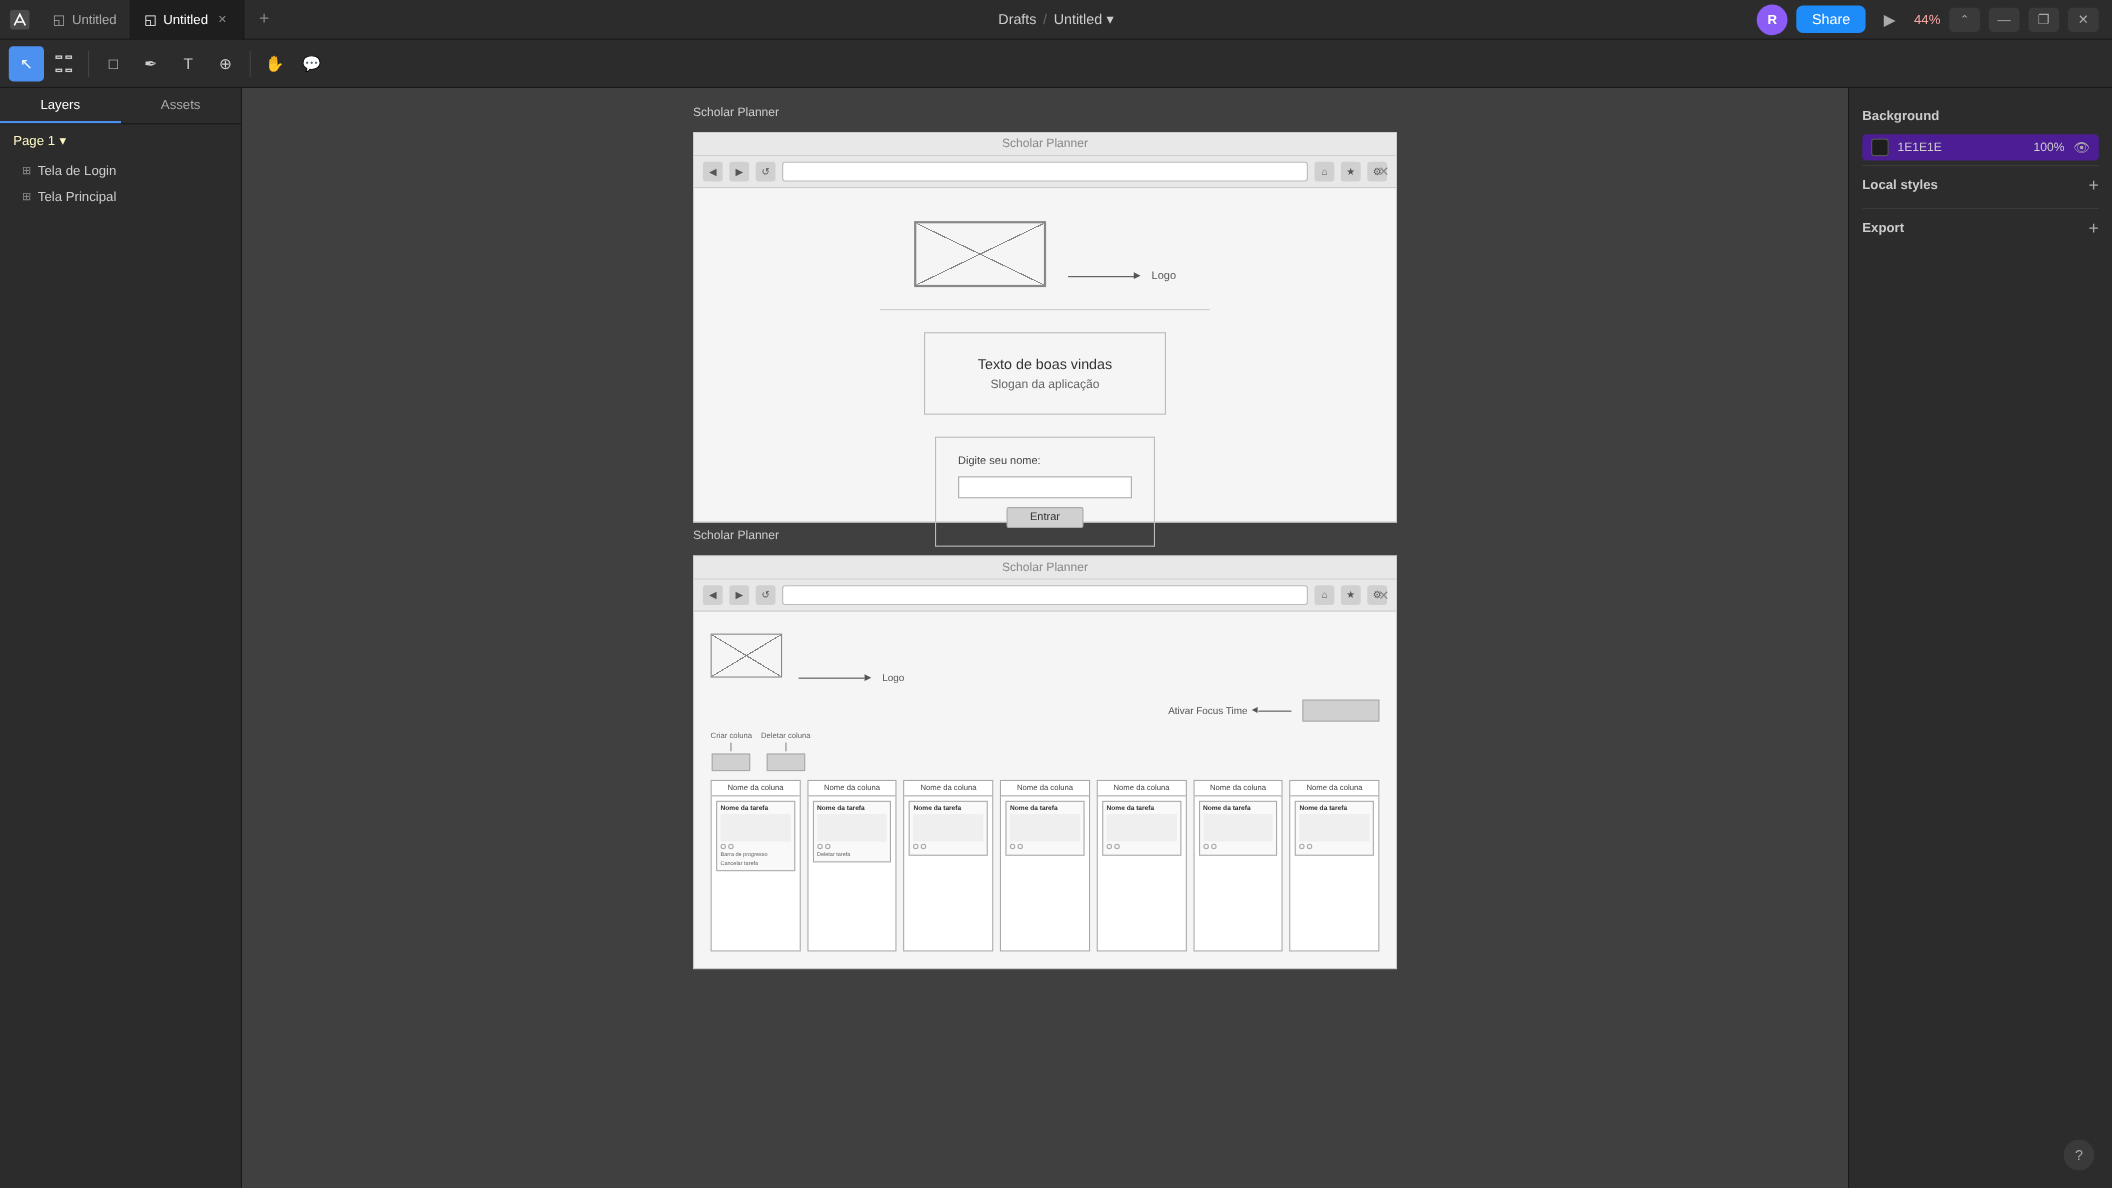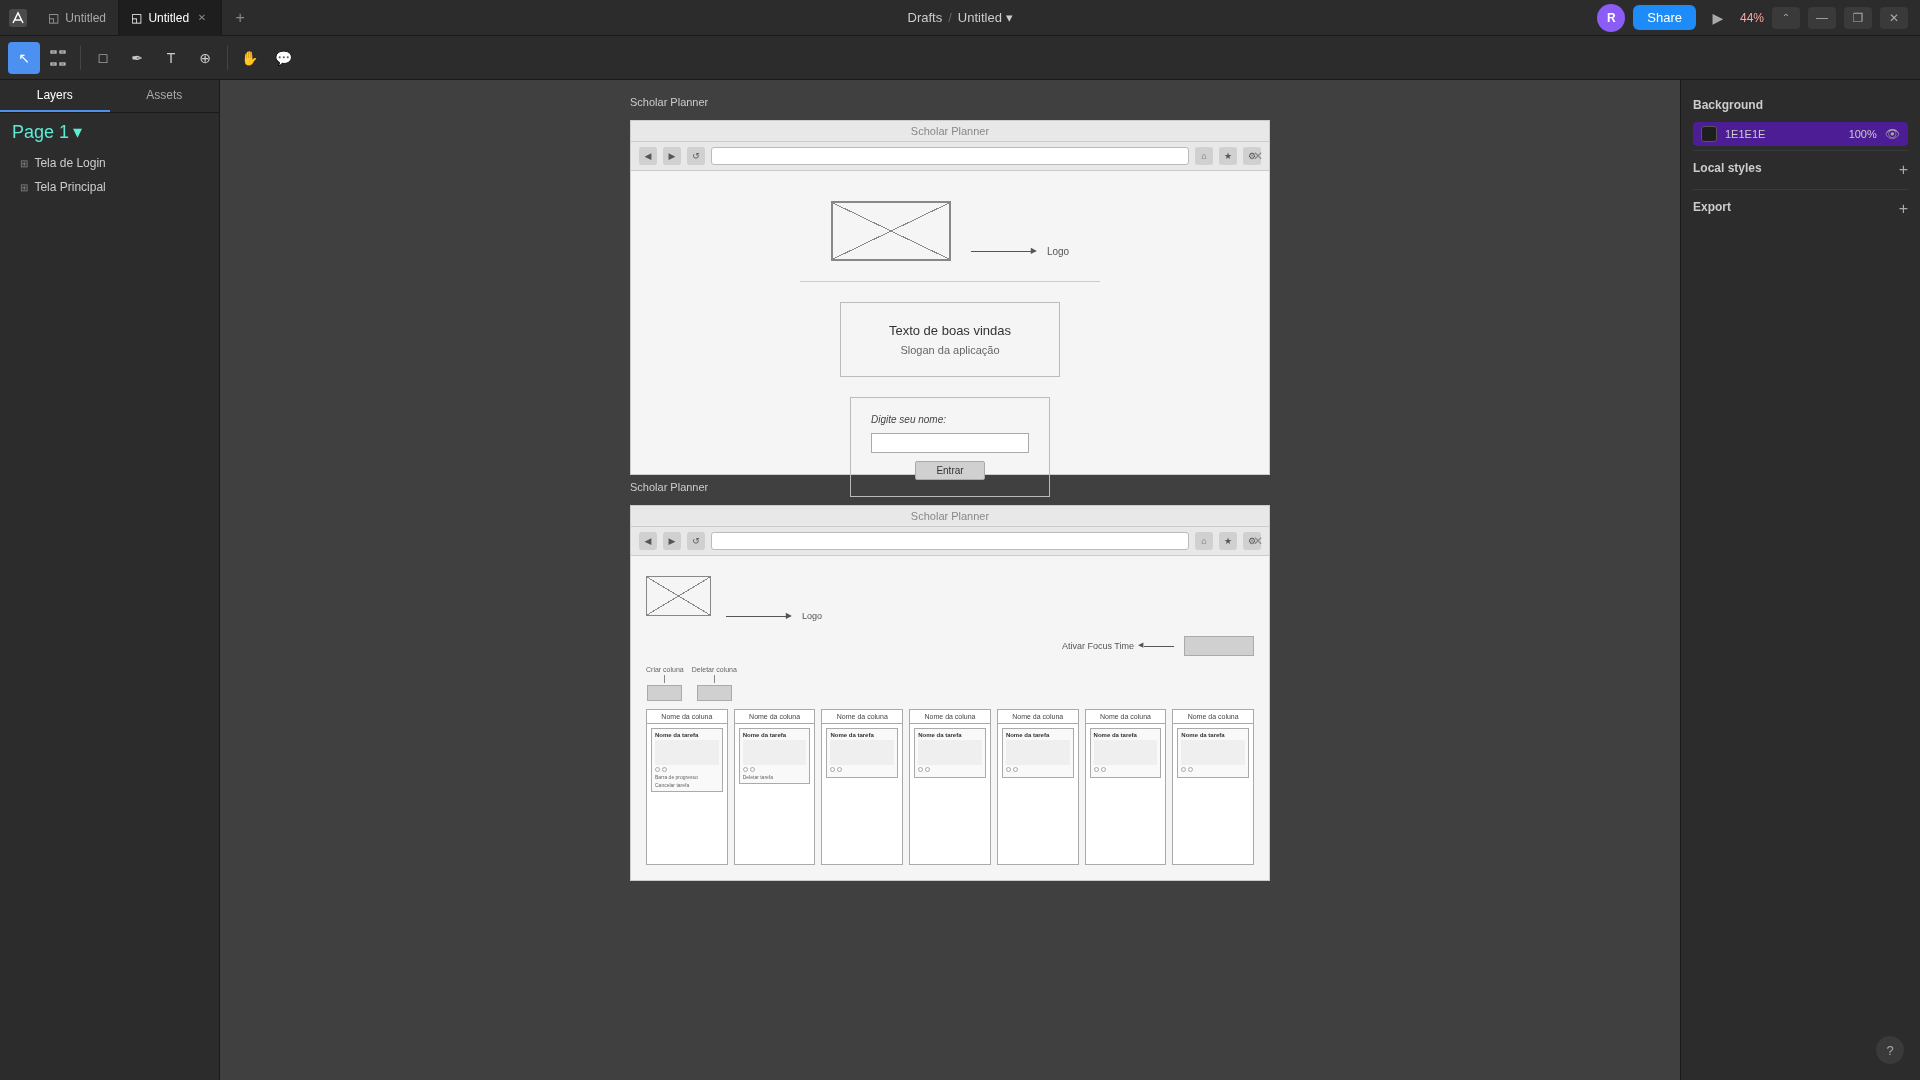--- a/index.html
+++ b/index.html
@@ -140,22 +140,22 @@
       text-align: center; font-size: 12px; color: #aaa;
       cursor: pointer;
     }
     .panel-tab.active { color: #fff; border-bottom: 2px solid #4c90f0; }
     .panel-content { flex: 1; overflow-y: auto; }
     .page-section {
       padding: 8px 12px;
       display: flex; align-items: center; justify-content: space-between;
     }
     .page-name {
-      font-size: 18px; color: #5eead4;
-      display: flex; align-items: center; gap: 4px;
+      font-size: 12px; color: #fef9c3;
+      display: flex; gap: 4px;
     }
     .layer-item {
       display: flex; align-items: center;
       padding: 5px 12px 5px 20px;
       font-size: 12px; color: #ccc;
       cursor: pointer; gap: 6px;
     }
     .layer-icon { color: #888; font-size: 10px; }
 
     
@@ -272,21 +272,21 @@
       width: 220px;
     }
     .welcome-title { font-size: 13px; color: #333; margin-bottom: 6px; }
     .welcome-slogan { font-size: 11px; color: #666; }
     .login-form-box {
       border: 1px solid #bbb;
       padding: 16px 20px;
       width: 200px;
       display: flex; flex-direction: column; align-items: center; gap: 8px;
     }
-    .form-label { font-size: 10px; color: #444; align-self: flex-start; font-style: italic; }
+    .form-label { font-size: 10px; color: #444; align-self: flex-start; }
     .form-input {
       width: 100%; height: 20px;
       border: 1px solid #aaa; background: #fff;
     }
     .form-btn {
       background: #d0d0d0; border: 1px solid #aaa;
       padding: 3px 20px; font-size: 10px; color: #333; cursor: pointer;
       border-radius: 2px;
     }
 

